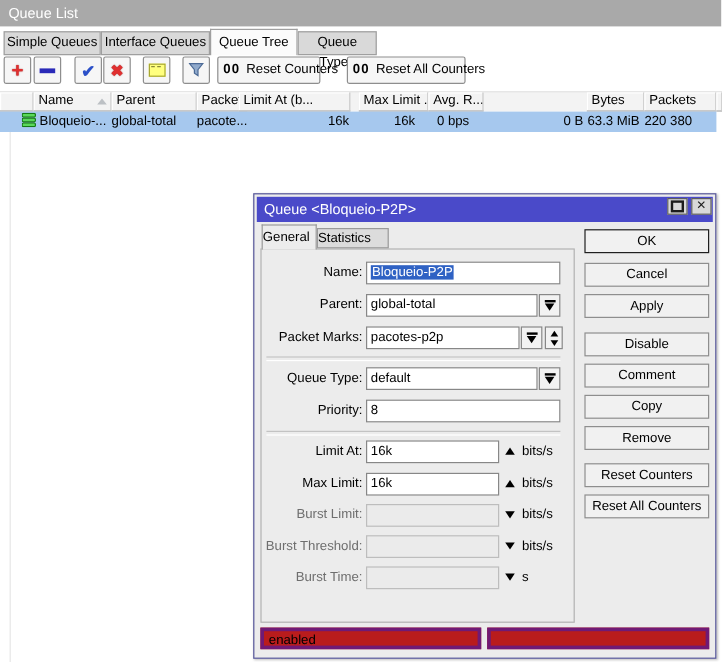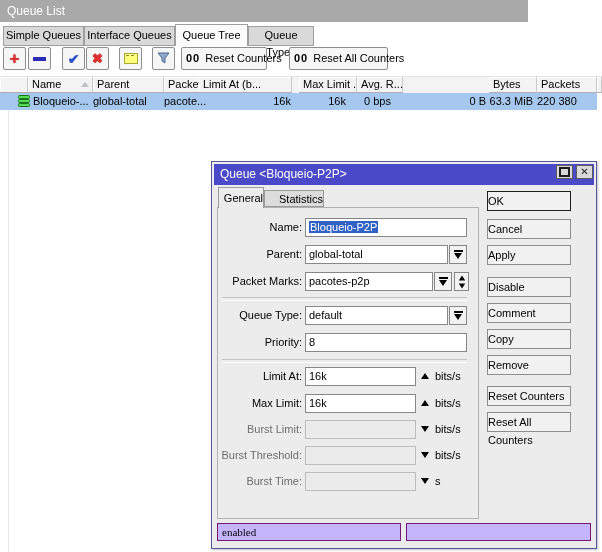--- a/index.html
+++ b/index.html
@@ -1,20 +1,20 @@
 <!DOCTYPE html>
 <html><head>
 <meta charset="utf-8">
 <style>
   html,body{margin:0;padding:0;background:#ffffff;}
   .canvas{position:relative;width:602px;height:552px;overflow:hidden;
     font-family:"Liberation Sans","DejaVu Sans",sans-serif;font-size:11px;color:#000;background:#fff;}
 
   
-  .mw-titlebar{position:absolute;left:0;top:0;width:528px;height:22px;background:#a9a9a9;
+  .mw-titlebar{position:absolute;left:0;top:0;width:601px;height:22px;background:#a9a9a9;
     color:#fff;font-size:12px;line-height:22px;padding-left:7px;box-sizing:border-box;}
   .mw-tabs{position:absolute;left:0;top:23px;width:602px;height:23px;text-decoration:underline;}
   .tab{position:absolute;box-sizing:border-box;text-align:center;
     background:#d9d9d9;border:1px solid #9f9f9f;line-height:17px;cursor:default;}
   .tab.inactive{top:3px;height:20px;}
   .tab.active{top:1px;height:22px;background:#fbfbfb;border-bottom:none;line-height:21px;z-index:2;}
   .mw-toolbar{position:absolute;left:0;top:47px;width:602px;height:24px;}
   .tb-btn{position:absolute;top:0;width:23px;height:23px;box-sizing:border-box;background:#f6f6f6;
     border:1px solid #8e8e8e;border-radius:2px;display:flex;align-items:center;justify-content:center;padding:0;}
   .tb-text-btn{position:absolute;top:0;height:23px;box-sizing:border-box;background:#f6f6f6;
@@ -44,21 +44,21 @@
 
   
   .dialog{position:absolute;left:211px;top:161px;width:386px;height:388px;background:#ececec;
     border:1px solid #55559a;box-sizing:border-box;z-index:10;box-shadow:1px 1px 2px rgba(0,0,0,.25);}
   .dlg-titlebar{position:absolute;left:2px;top:2px;width:380px;height:21px;background:#4a4ac9;
     color:#fff;font-size:12px;line-height:21px;padding-left:6px;box-sizing:border-box;}
   .dlg-btns{position:absolute;right:3px;top:3px;display:flex;gap:3px;}
   .dlg-btn{width:17px;height:14px;background:#d9d9d9;border:1px solid #5e5e5e;box-sizing:border-box;
     display:flex;align-items:center;justify-content:center;font-size:10px;font-weight:bold;color:#1c1c1c;line-height:1;}
   .glyph-max{width:7px;height:6px;border:2px solid #1c1c1c;box-sizing:content-box;}
-  .dlg-tab{position:absolute;box-sizing:border-box;text-align:right;border:1px solid #9a9a9a;cursor:default;}
+  .dlg-tab{position:absolute;box-sizing:border-box;text-align:left;border:1px solid #9a9a9a;cursor:default;}
   .dlg-tab.active{left:6px;top:25px;width:46px;height:21px;background:#ececec;border-bottom:none;line-height:20px;z-index:3;}
   .dlg-tab.inactive{left:52px;top:28px;width:60px;height:17px;background:#dcdcdc;line-height:16px;}
   .dlg-panel{position:absolute;left:5px;top:45px;width:262px;height:312px;border:1px solid #b2b2b2;box-sizing:border-box;}
   .frow{position:absolute;left:0;width:100%;height:19px;}
   .flabel{position:absolute;left:2px;top:0;width:88px;text-align:right;line-height:19px;}
   .flabel.dim{color:#6e6e6e;}
   .textbox{position:absolute;top:0;height:19px;box-sizing:border-box;background:#fff;border:1px solid #878787;
     line-height:17px;padding-left:3px;white-space:nowrap;overflow:hidden;}
   .textbox.disabled{background:#ebebeb;border-color:#bdbdbd;}
   .sel-text{background:#2f62c4;color:#fff;padding:0 1px;}
@@ -66,25 +66,25 @@
     border:1px solid #878787;display:flex;flex-direction:column;align-items:center;justify-content:center;padding:0;}
   .dd-bar{width:9px;height:2px;background:#000;margin-bottom:1px;}
   .tri-dn{width:0;height:0;border-left:4px solid transparent;border-right:4px solid transparent;border-top:6px solid #000;}
   .tri-up{width:0;height:0;border-left:4px solid transparent;border-right:4px solid transparent;border-bottom:6px solid #000;}
   .spin-btn{position:absolute;top:0;width:15px;height:19px;box-sizing:border-box;background:#f2f2f2;
     border:1px solid #878787;display:flex;flex-direction:column;align-items:center;justify-content:center;gap:2px;padding:0;}
   .spin-btn .t{transform:scale(.8);}
   .arrow-free{position:absolute;top:6px;}
   .unit{position:absolute;top:0;line-height:19px;}
   .sep{position:absolute;left:10px;width:245px;height:2px;border-top:1px solid #c3c3c3;border-bottom:1px solid #ffffff;}
-  .dlg-button{position:absolute;left:275px;width:84px;height:20px;box-sizing:border-box;background:#f1f1f1;
-    border:1px solid #8e8e8e;font-family:inherit;font-size:11px;text-align:left;line-height:18px;padding:0;}
+  .dlg-button{position:absolute;left:275px;width:104px;height:20px;box-sizing:border-box;background:#f1f1f1;
+    border:1px solid #8e8e8e;font-family:inherit;font-size:11px;text-align:center;line-height:18px;padding:0;}
   .dlg-button.default{border-color:#1f1f1f;}
-  .status-panel{position:absolute;top:361px;height:18px;box-sizing:border-box;background:#c4b5fd;
-    border:1px solid #701a75;line-height:16px;padding-left:4px;font-family:Liberation Serif, serif;}
+  .status-panel{position:absolute;top:361px;height:18px;box-sizing:border-box;background:#b91c1c;
+    border:3px solid #701a75;line-height:16px;padding-left:4px;}
 </style>
 </head>
 <body>
 
 <div class="canvas">
 
   <div>
     <div class="mw-titlebar">
       <span>Queue List</span>
     </div>

